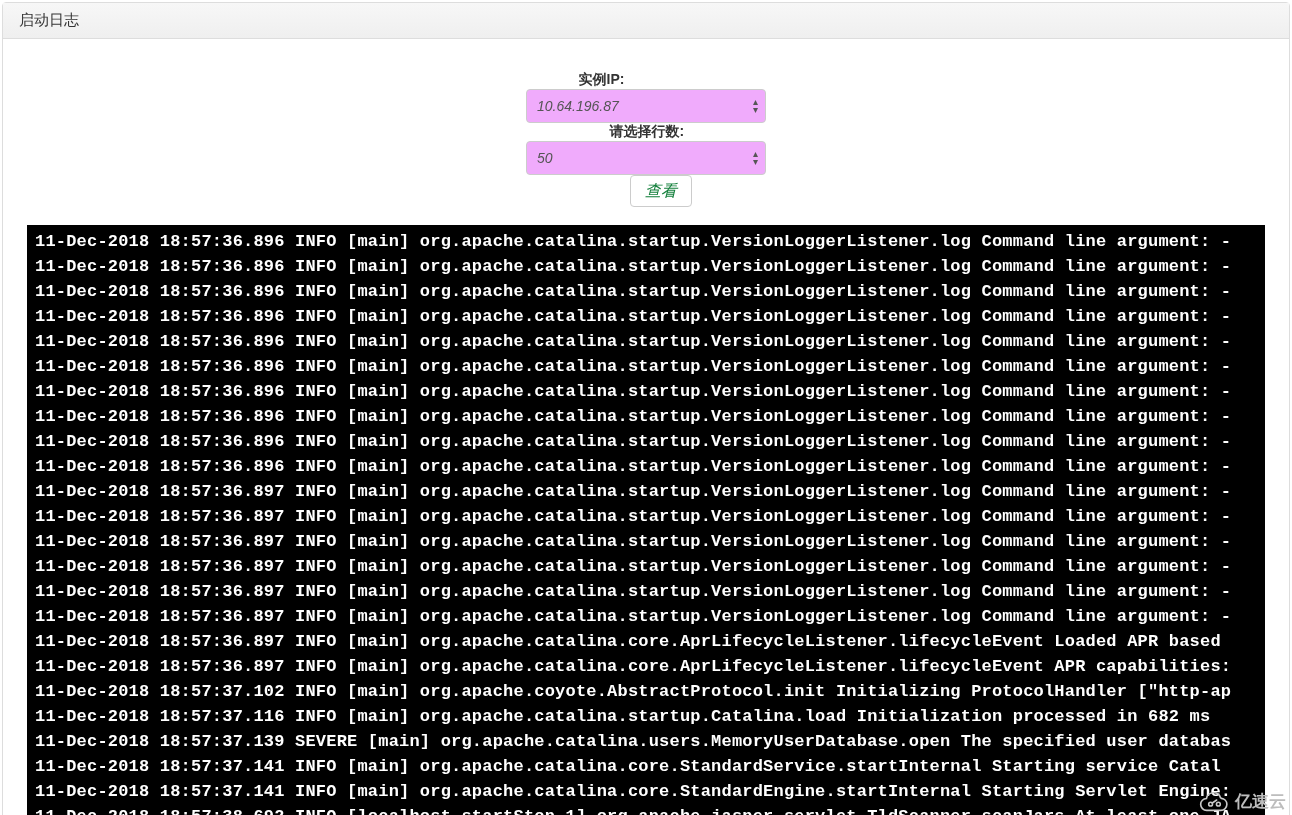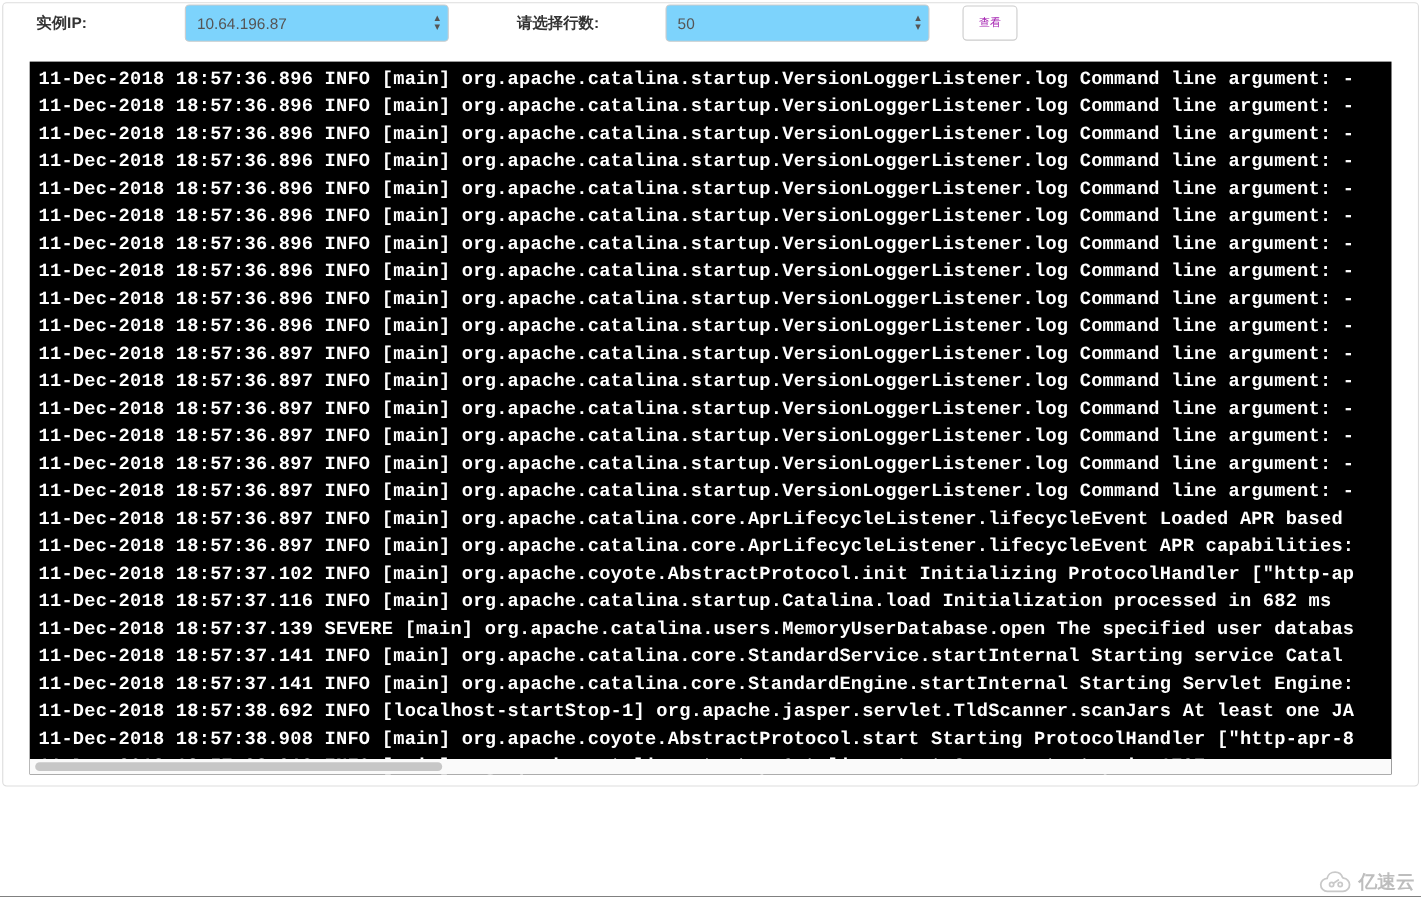--- a/index.html
+++ b/index.html
@@ -21,22 +21,23 @@
     .panel-header {
       background: linear-gradient(#f7f7f7, #efefef);
       border-bottom: 1px solid #ddd;
       padding: 8px 16px;
       font-size: 15px;
       color: #333;
     }
     .filter-row {
       display: flex;
       align-items: center;
-      padding: 1px 30px 18px 30px;
+      padding: 32px 30px 18px 30px;
       gap: 0;
+      flex-direction: column;
     }
     .filter-label {
       font-weight: 600;
       font-size: 14px;
       color: #333;
       width: 135px;
     }
     .filter-label-2 {
       font-weight: 700;
       font-size: 14px;
@@ -45,50 +46,52 @@
       width: 135px;
     }
     .select-wrap {
       position: relative;
       display: inline-block;
     }
     select.form-control {
       -webkit-appearance: none;
       -moz-appearance: none;
       appearance: none;
-      background: #7dd3fc;
+      background: #f0abfc;
       border: 1px solid #ccc;
       border-radius: 4px;
       height: 34px;
       padding: 6px 28px 6px 10px;
       font-size: 14px;
       color: #555;
       width: 240px;
       cursor: pointer;
+      font-style: italic;
     }
     .select-caret {
       position: absolute;
       right: 8px;
       top: 50%;
       transform: translateY(-50%);
       pointer-events: none;
       font-size: 10px;
       color: #555;
       line-height: 8px;
     }
     .btn {
       margin-left: 30px;
       background: #fff;
       border: 1px solid #ccc;
       border-radius: 4px;
       height: 32px;
       padding: 0 14px;
-      font-size: 10px;
-      color: #a21caf;
+      font-size: 16px;
+      color: #15803d;
       cursor: pointer;
+      font-style: italic;
     }
     .log-container {
       margin: 0 24px 10px 24px;
       background: #000;
       border-radius: 0;
       height: 648px;
       overflow: hidden;
       position: relative;
     }
     .log-pre {
@@ -126,20 +129,23 @@
       color: #bdbdbd;
       font-size: 17px;
       font-weight: 600;
     }
     .watermark svg { width: 34px; height: 22px; }
   </style>
 </head>
 <body>
 
 <div class="panel">
+  <div class="panel-header">
+    <span>启动日志</span>
+  </div>
 
   <div class="filter-row">
     <span class="filter-label">实例IP:</span>
     <span class="select-wrap">
       <select class="form-control">
         <option>10.64.196.87</option>
       </select>
       <span class="select-caret">▴<br>▾</span>
     </span>
 

